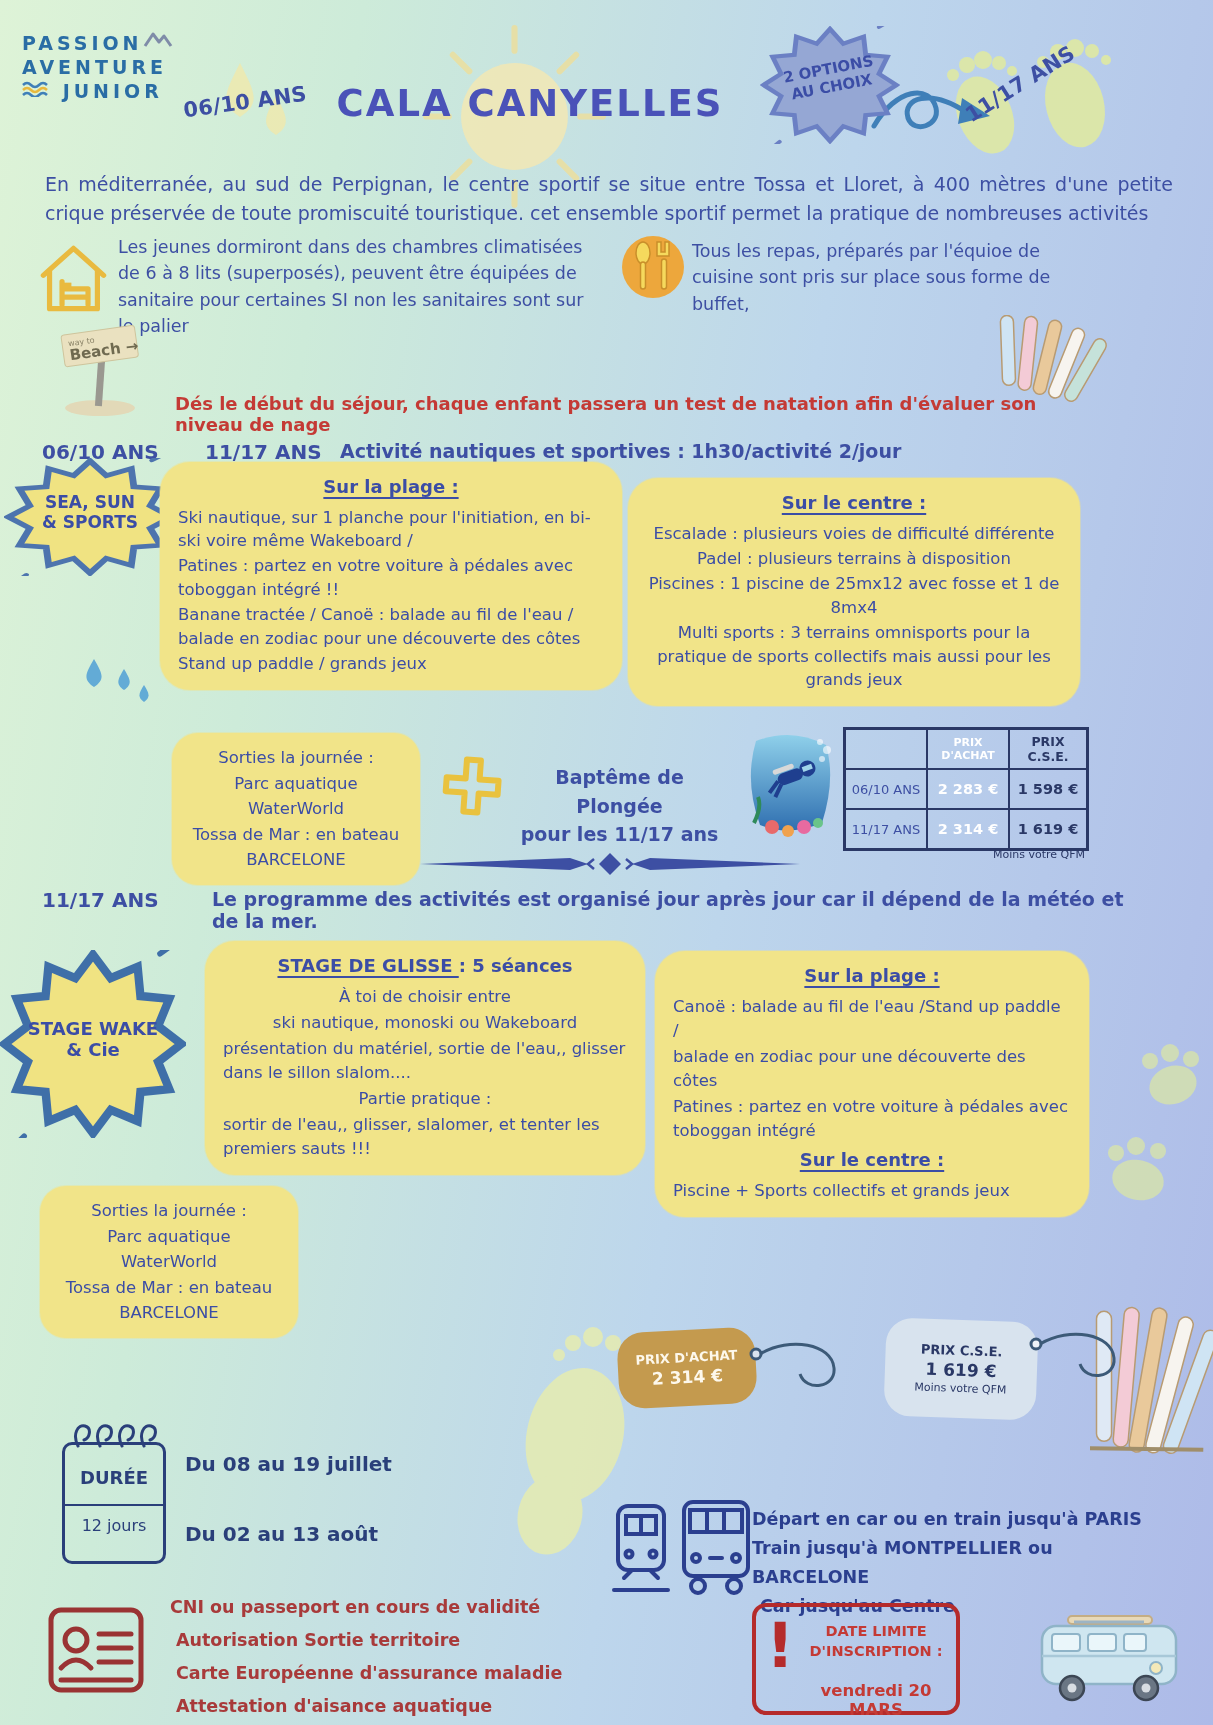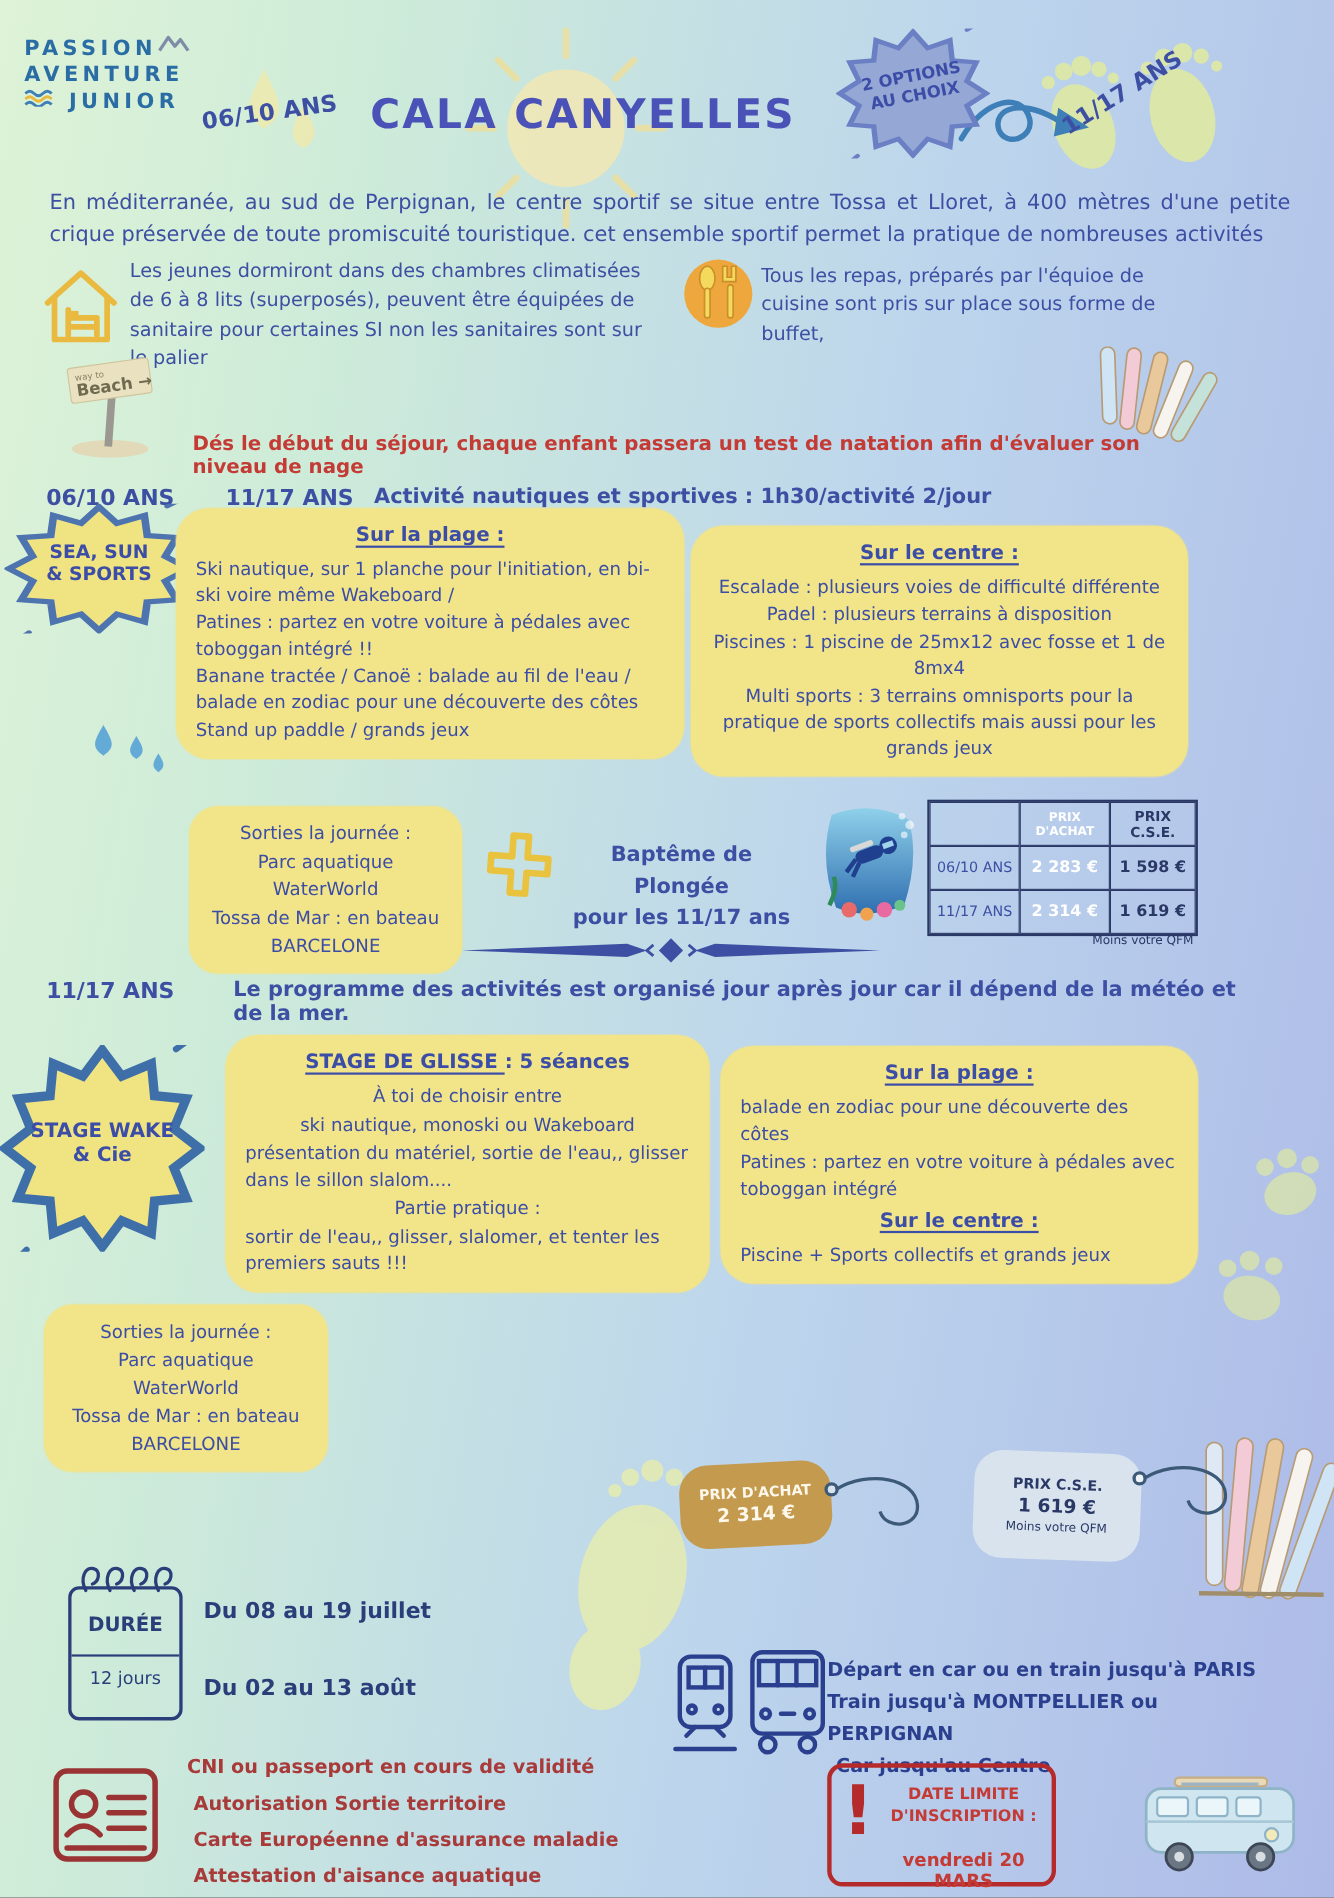--- a/index.html
+++ b/index.html
@@ -326,20 +326,21 @@
     </div>
     <div class="line c">À toi de choisir entre</div>
     <div class="line c">ski nautique, monoski ou Wakeboard</div>
     <div class="line">présentation du matériel, sortie de l'eau,, glisser dans le sillon  slalom....</div>
     <div class="line c">Partie pratique :</div>
     <div class="line">sortir de l'eau,, glisser, slalomer,  et tenter les premiers sauts !!!</div>
   </div>
 
   <div class="abs z2 ybox" style="left:655px;top:951px;width:434px;font-size:16.5px;line-height:1.45">
     <div class="boxtitle" style="font-size:18px"><span>Sur la plage :</span></div>
+    <div class="line">Canoë : balade au fil de l'eau /Stand up paddle /</div>
     <div class="line">balade en zodiac pour une découverte des côtes</div>
     <div class="line">Patines : partez en votre voiture à pédales avec toboggan intégré</div>
     <div class="boxtitle" style="font-size:18px;margin-top:4px"><span>Sur le centre :</span></div>
     <div class="line">Piscine + Sports collectifs et grands jeux</div>
   </div>
 
   <div class="abs z2 ybox c" style="left:40px;top:1186px;width:258px;font-size:16.5px;line-height:1.55;border-radius:26px">
     <div>Sorties  la journée :</div>
     <div>Parc aquatique WaterWorld</div>
     <div>Tossa de Mar : en bateau</div>
@@ -400,21 +401,21 @@
         <line x1="48" y1="18" x2="48" y2="40"></line>
       <circle cx="20" cy="66" r="4"></circle>
         <circle cx="60" cy="66" r="4"></circle>
         <line x1="34" y1="66" x2="46" y2="66"></line>
       <circle cx="22" cy="94" r="7"></circle>
         <circle cx="58" cy="94" r="7"></circle>
     </g>
   </svg>
   <div class="abs z2" style="left:752px;top:1505px;width:420px;font-size:17.5px;line-height:1.65;color:#2b3f8f;font-weight:600">
     <div>Départ en car ou en train jusqu'à PARIS</div>
-    <div>Train jusqu'à MONTPELLIER ou PERPIGNAN</div>
+    <div>Train jusqu'à MONTPELLIER ou BARCELONE</div>
     <div style="padding-left:8px">Car jusqu'au Centre</div>
   </div>
 
   <svg class="abs z2" style="left:45px;top:1602px" width="102" height="98" viewBox="0 0 102 98">
     <g fill="none" stroke="#9a3333" stroke-width="5" stroke-linecap="round">
       <rect x="6" y="8" width="90" height="80" rx="10"></rect>
       <circle cx="31" cy="38" r="11"></circle>
       <path d="M16,66 q15,-16 30,0"></path>
       <line x1="54" y1="32" x2="86" y2="32"></line>
         <line x1="54" y1="46" x2="86" y2="46"></line>

